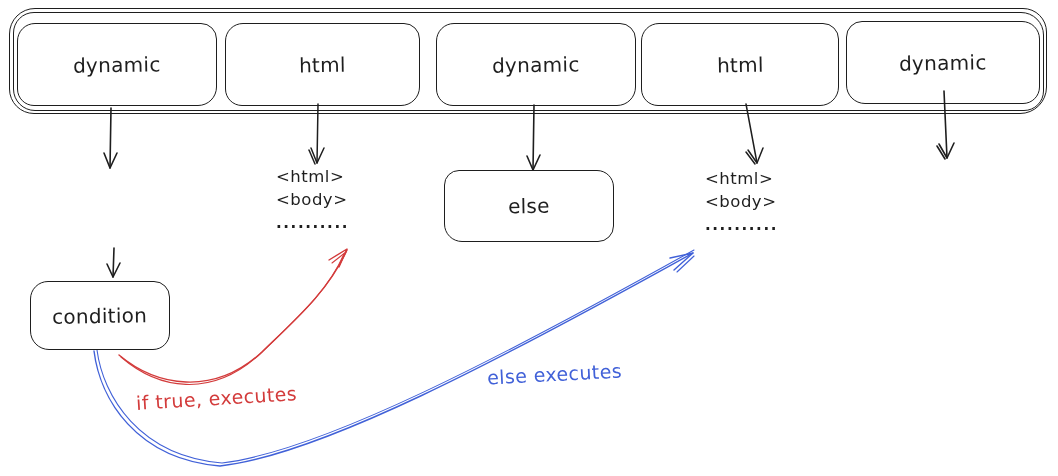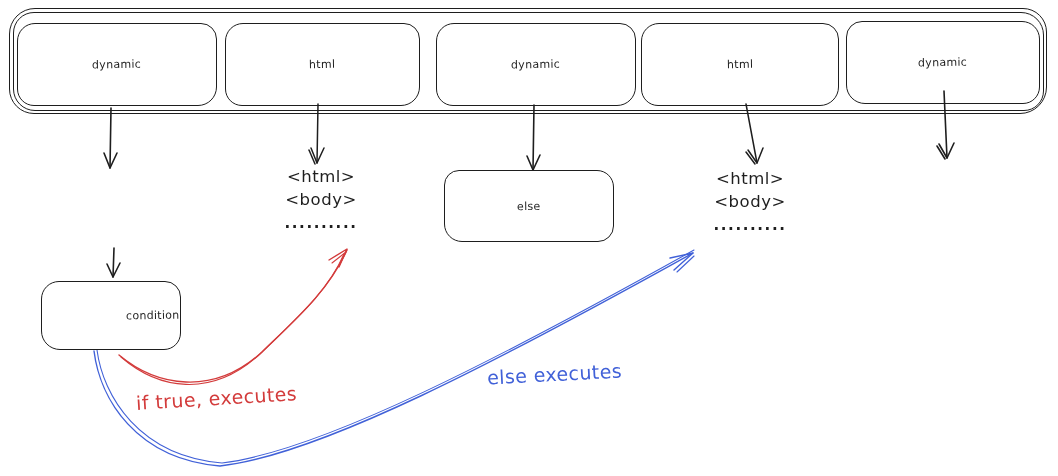--- a/index.html
+++ b/index.html
@@ -34,38 +34,37 @@
     border-radius: 21px 23px 20px 22px;
   }
   .box {
     position: absolute;
     border: 1.7px solid #1e1e1e;
     display: flex;
     align-items: center;
     justify-content: center;
     z-index: 3;
     background: transparent;
-    font-size: 11px;
+    font-size: 20px;
     letter-spacing: 0.3px;
   }
   .box .lbl { transform: rotate(-1deg); }
   .seg { height: 81px; border-radius: 18px 16px 19px 17px; }
   #seg-0 { left: 17px;  top: 23px; width: 198px; }
   #seg-1 { left: 225px; top: 23px; width: 193px; }
   #seg-2 { left: 436px; top: 23px; width: 198px; }
   #seg-3 { left: 641px; top: 23px; width: 196px; }
   #seg-4 { left: 846px; top: 21px; width: 192px; border-radius: 16px 18px 17px 19px; }
   #node-if        { left: 28px;  top: 179px; width: 167px; height: 68px; border-radius: 16px 18px 15px 17px; }
-  #node-condition { left: 41px;  top: 281px; width: 138px; height: 67px; border-radius: 18px 16px 17px 19px; justify-content: flex-end; }
+  #node-condition { left: 30px;  top: 281px; width: 138px; height: 67px; border-radius: 18px 16px 17px 19px; }
   #node-else      { left: 444px; top: 170px; width: 168px; height: 70px; border-radius: 15px 17px 16px 18px; }
   #node-end       { left: 862px; top: 162px; width: 168px; height: 70px; border-radius: 17px 15px 18px 16px; }
   .code {
     position: absolute;
     width: 90px;
-    text-align: center;
     font-size: 16.5px;
     line-height: 23px;
     z-index: 3;
     letter-spacing: 0.5px;
   }
   #code-1 { left: 276px; top: 165px; }
   #code-2 { left: 705px; top: 167px; }
   .code .dots {
     margin-top: 5px;
     font-weight: bold;

